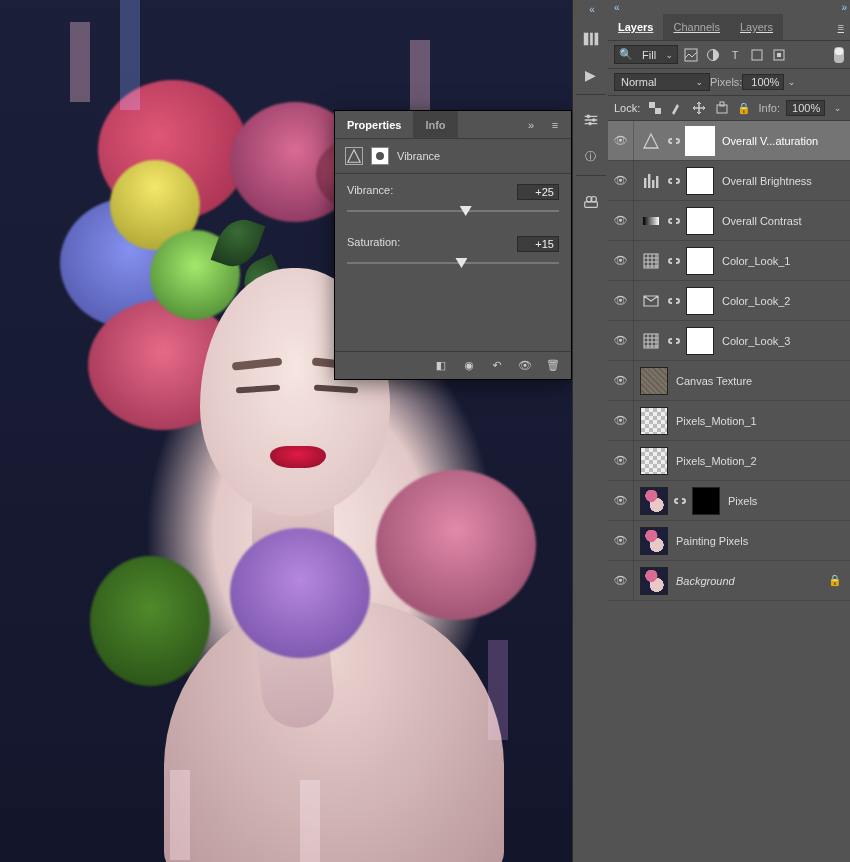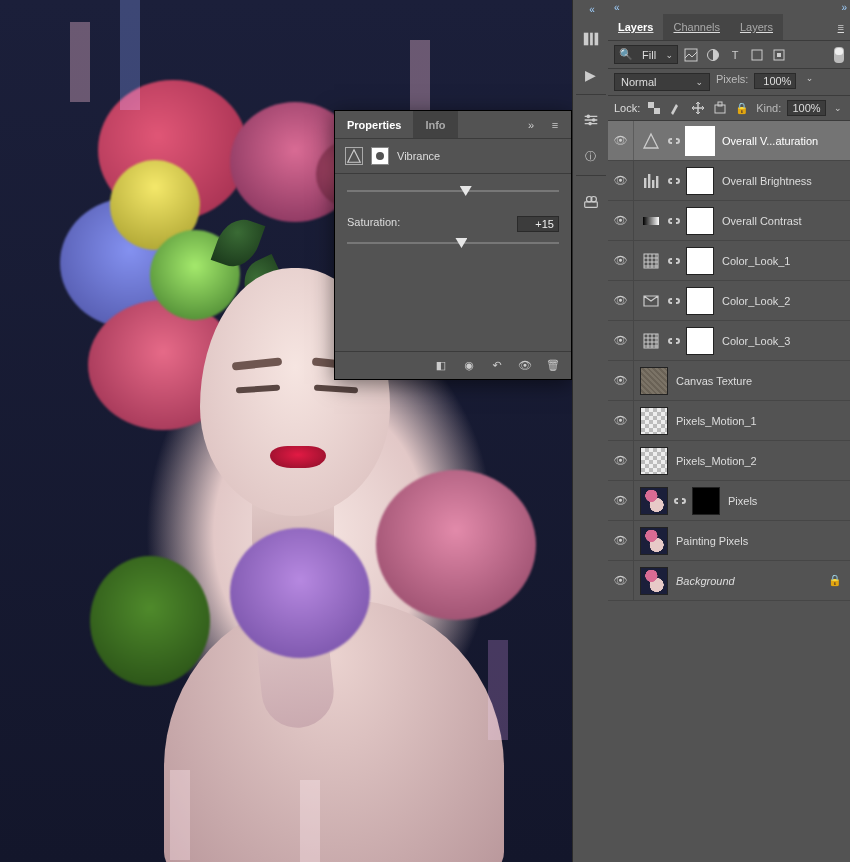--- a/index.html
+++ b/index.html
@@ -79,21 +79,21 @@
   .lp-tab { padding:0 10px; height:100%; display:flex; align-items:center; color:#aaa;}
   .lp-tab.active { color:#fff; font-weight:600; background:#535353;}
   .lp-tab.inactive { background:#454545;}
   .lp-menu { margin-left:auto; color:#ccc;}
   .lp-filter { display:flex; align-items:center; gap:4px; padding:4px 6px; border-top:1px solid #3b3b3b; border-bottom:1px solid #3b3b3b;}
   .kind-sel { display:flex; align-items:center; gap:4px; background:#3c3c3c; border:1px solid #2a2a2a; padding:2px 4px; width:64px; justify-content:space-between;}
   .filter-icon { width:18px; height:16px; display:flex; align-items:center; justify-content:center; border:1px solid transparent; color:#ccc; font-size:11px;}
   .filter-icon svg { width:14px; height:14px; }
   .filter-toggle { margin-left:auto; width:10px; height:16px; background:#bbb; border-radius:4px; position:relative;}
   .filter-toggle::after{content:"";position:absolute;top:1px;left:1px;right:1px;height:7px;background:#eee;border-radius:3px;}
-  .lp-blend { display:flex; align-items:flex-start; gap:6px; padding:4px 6px; border-bottom:1px solid #3b3b3b;}
+  .lp-blend { display:flex; align-items:center; padding:4px 6px; border-bottom:1px solid #3b3b3b;}
   .blend-sel { flex:0 0 96px; background:#3c3c3c; border:1px solid #2a2a2a; padding:2px 6px; display:flex; justify-content:space-between; align-items:center;}
   .op-label { color:#bbb; }
   .op-box { width:42px; background:#3c3c3c; border:1px solid #2a2a2a; padding:1px 4px; text-align:right;}
   .caret { font-size:9px; color:#ccc;}
   .dd { width:14px; display:flex; justify-content:center;}
   .lp-lock { display:flex; align-items:center; gap:6px; padding:4px 6px; border-bottom:1px solid #3b3b3b;}
   .lock-icon { width:18px; height:16px; display:flex; align-items:center; justify-content:center; color:#ccc;}
 
   .layer-list { flex:1; overflow:hidden; }
   .layer-row { display:flex; align-items:center; height:40px; border-bottom:1px solid #464646; padding-right:8px; gap:6px;}
@@ -173,20 +173,24 @@
     <div class="adj-icon">
       <svg viewBox="0 0 18 18" class="icon-vibrance">
           <path d="M9 2 L16 16 L2 16 Z" stroke-width="1.3"></path>
         </svg>
     </div>
     <div class="mask-icon"></div>
     <span>Vibrance</span>
   </div>
   <div class="props-body">
     <div class="slider-row">
+      <div class="slider-label-row">
+        <span>Vibrance:</span>
+        <span class="slider-val">+25</span>
+      </div>
       <div class="slider-track">
         <div class="slider-thumb" style="left:calc(56% - 6px)"></div>
       </div>
     </div>
     <div class="slider-row">
       <div class="slider-label-row">
         <span>Saturation:</span>
         <span class="slider-val">+15</span>
       </div>
       <div class="slider-track">
@@ -304,21 +308,21 @@
           <path d="M7 1l-2 2M7 1l2 2M7 13l-2-2M7 13l2-2M1 7l2-2M1 7l2 2M13 7l-2-2M13 7l-2 2" stroke="#ccc"></path>
         </svg>
       </span>
     <span class="lock-icon">
         <svg viewBox="0 0 14 14" width="14" height="14">
           <rect x="2" y="4" width="10" height="8" fill="none" stroke="#ccc"></rect>
           <rect x="5" y="1" width="4" height="4" fill="none" stroke="#ccc"></rect>
         </svg>
       </span>
     <span class="lock-icon">🔒</span>
-    <span style="margin-left:auto" class="op-label">Kind:</span>
+    <span style="margin-left:auto" class="op-label">Info:</span>
     <span class="op-box">100%</span>
     <span class="dd caret">⌄</span>
   </div>
 
   <div class="layer-list" id="layer-list">
       <div class="layer-row selected">
         <div class="eye-col">👁</div>
         <div class="adj-mini">
           <svg viewBox="0 0 18 18">
             <path d="M9 2 L16 16 L2 16 Z" stroke="#ccc" fill="none" stroke-width="1.3"></path>

